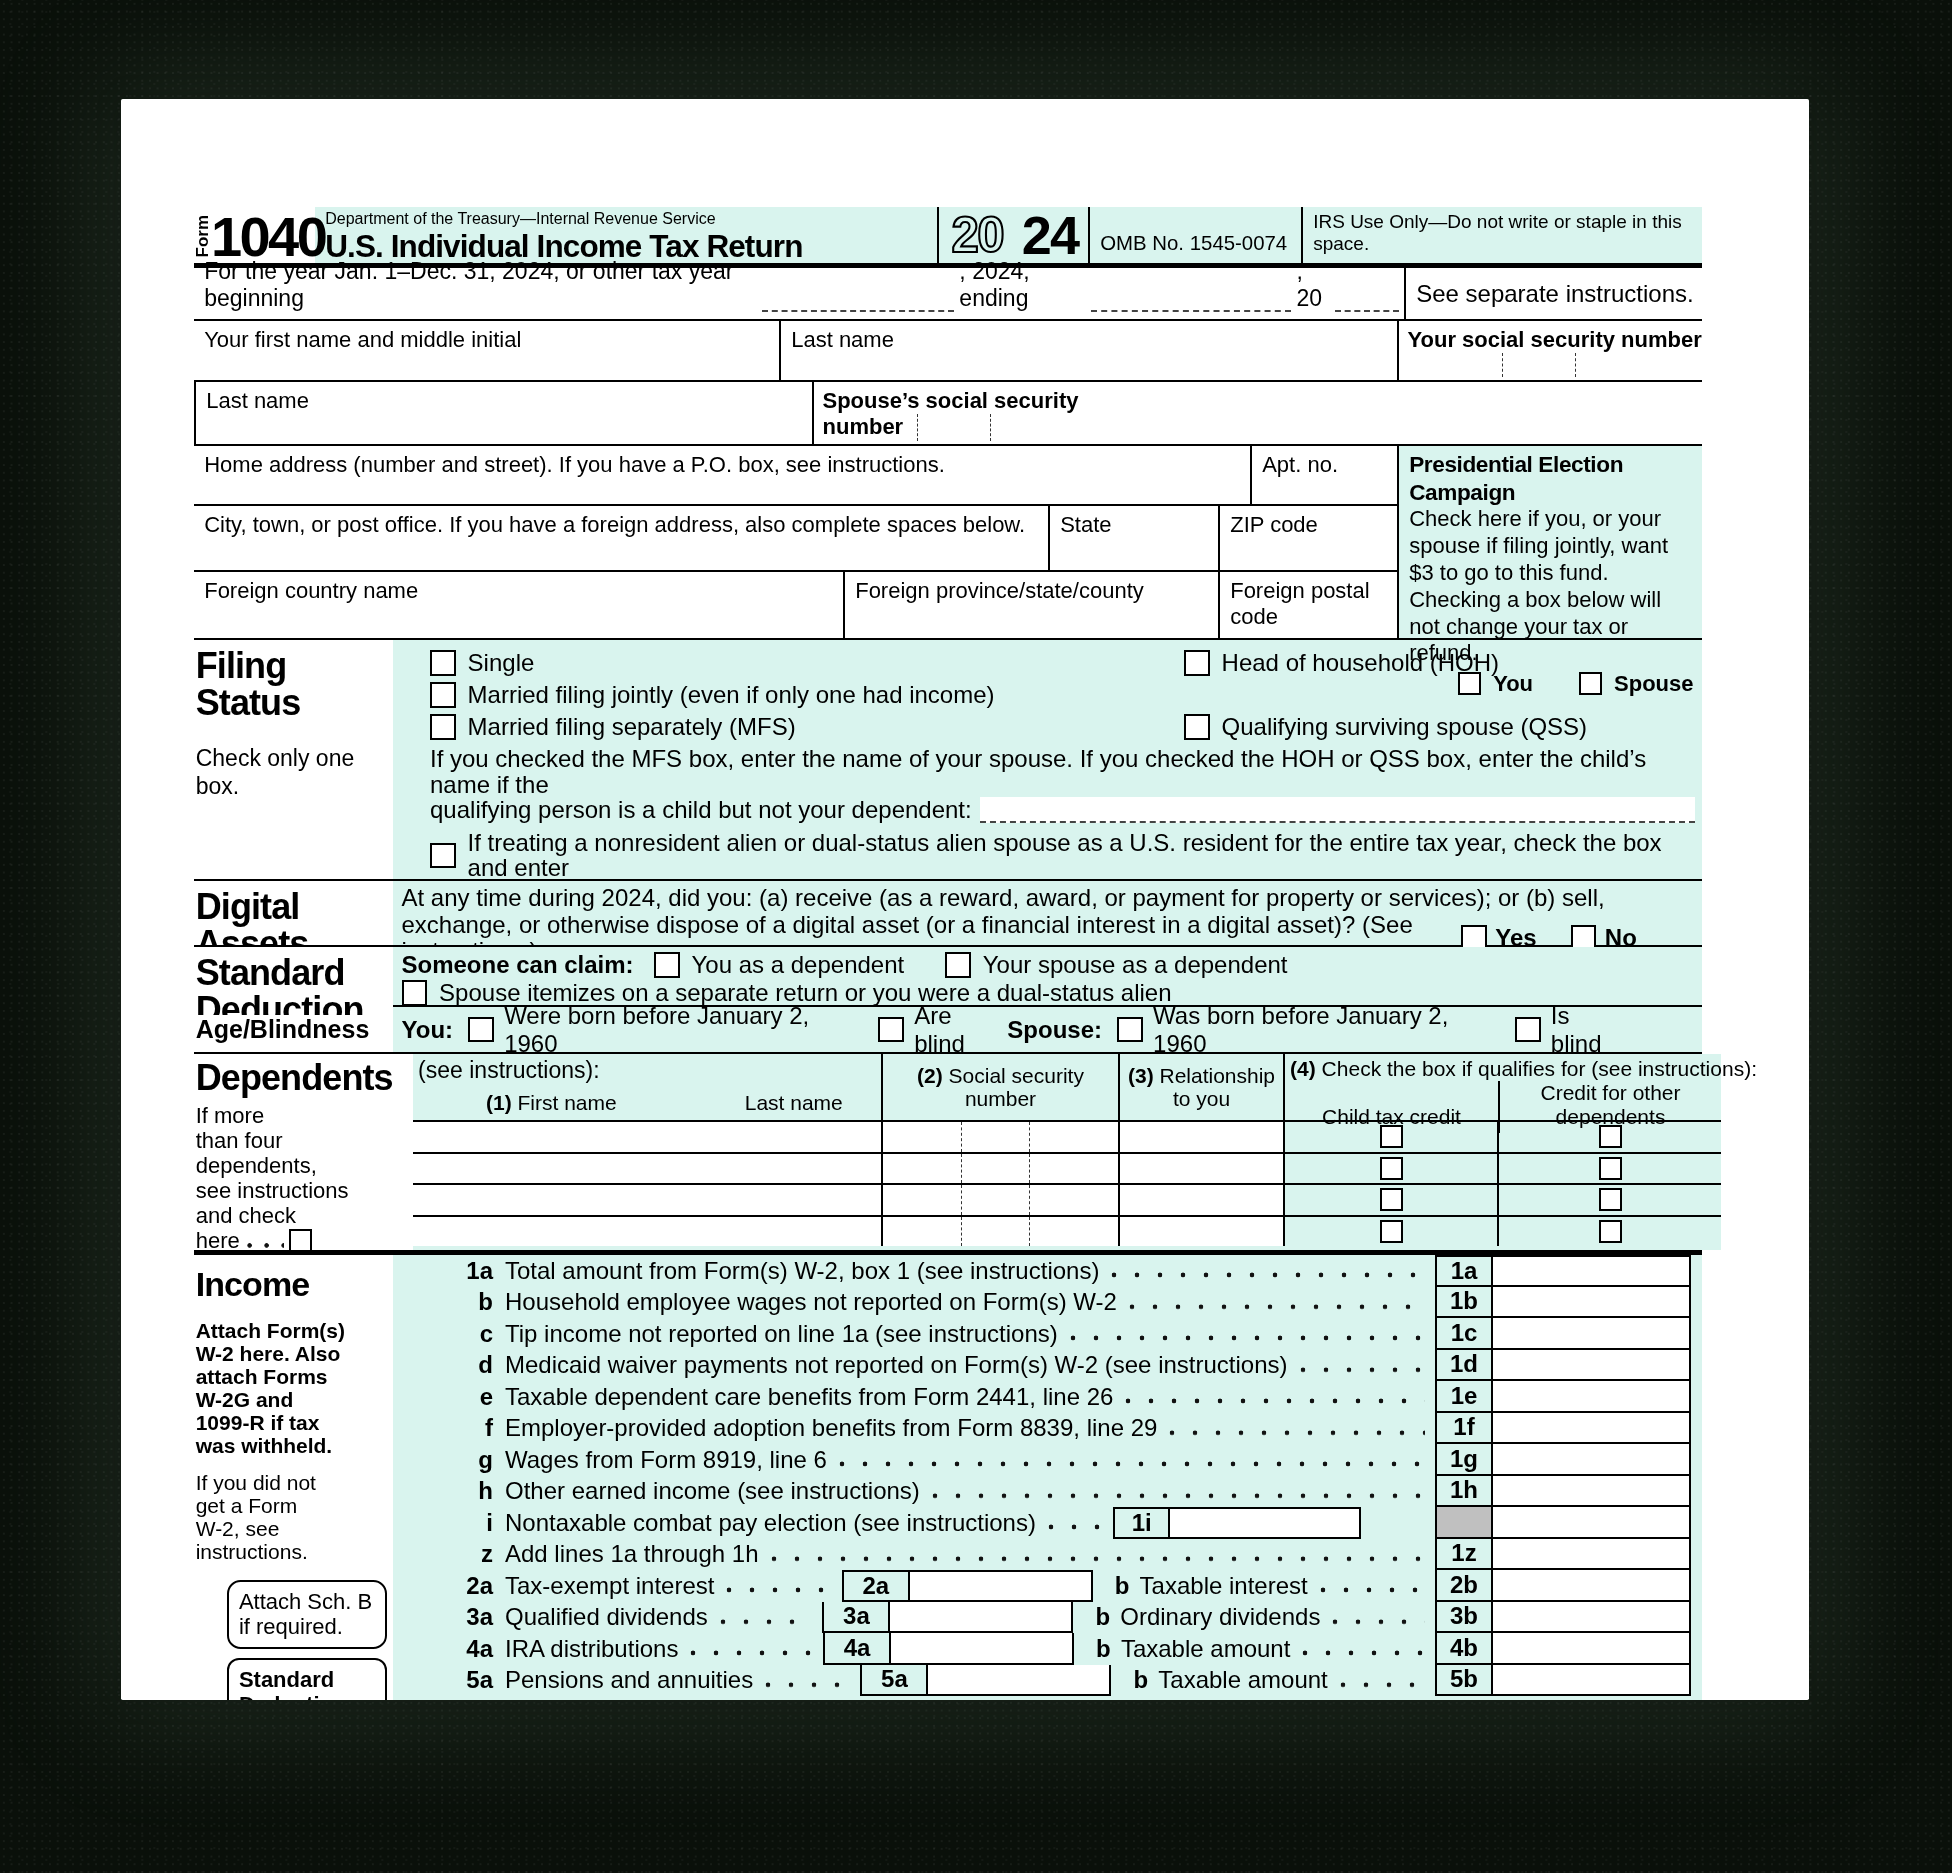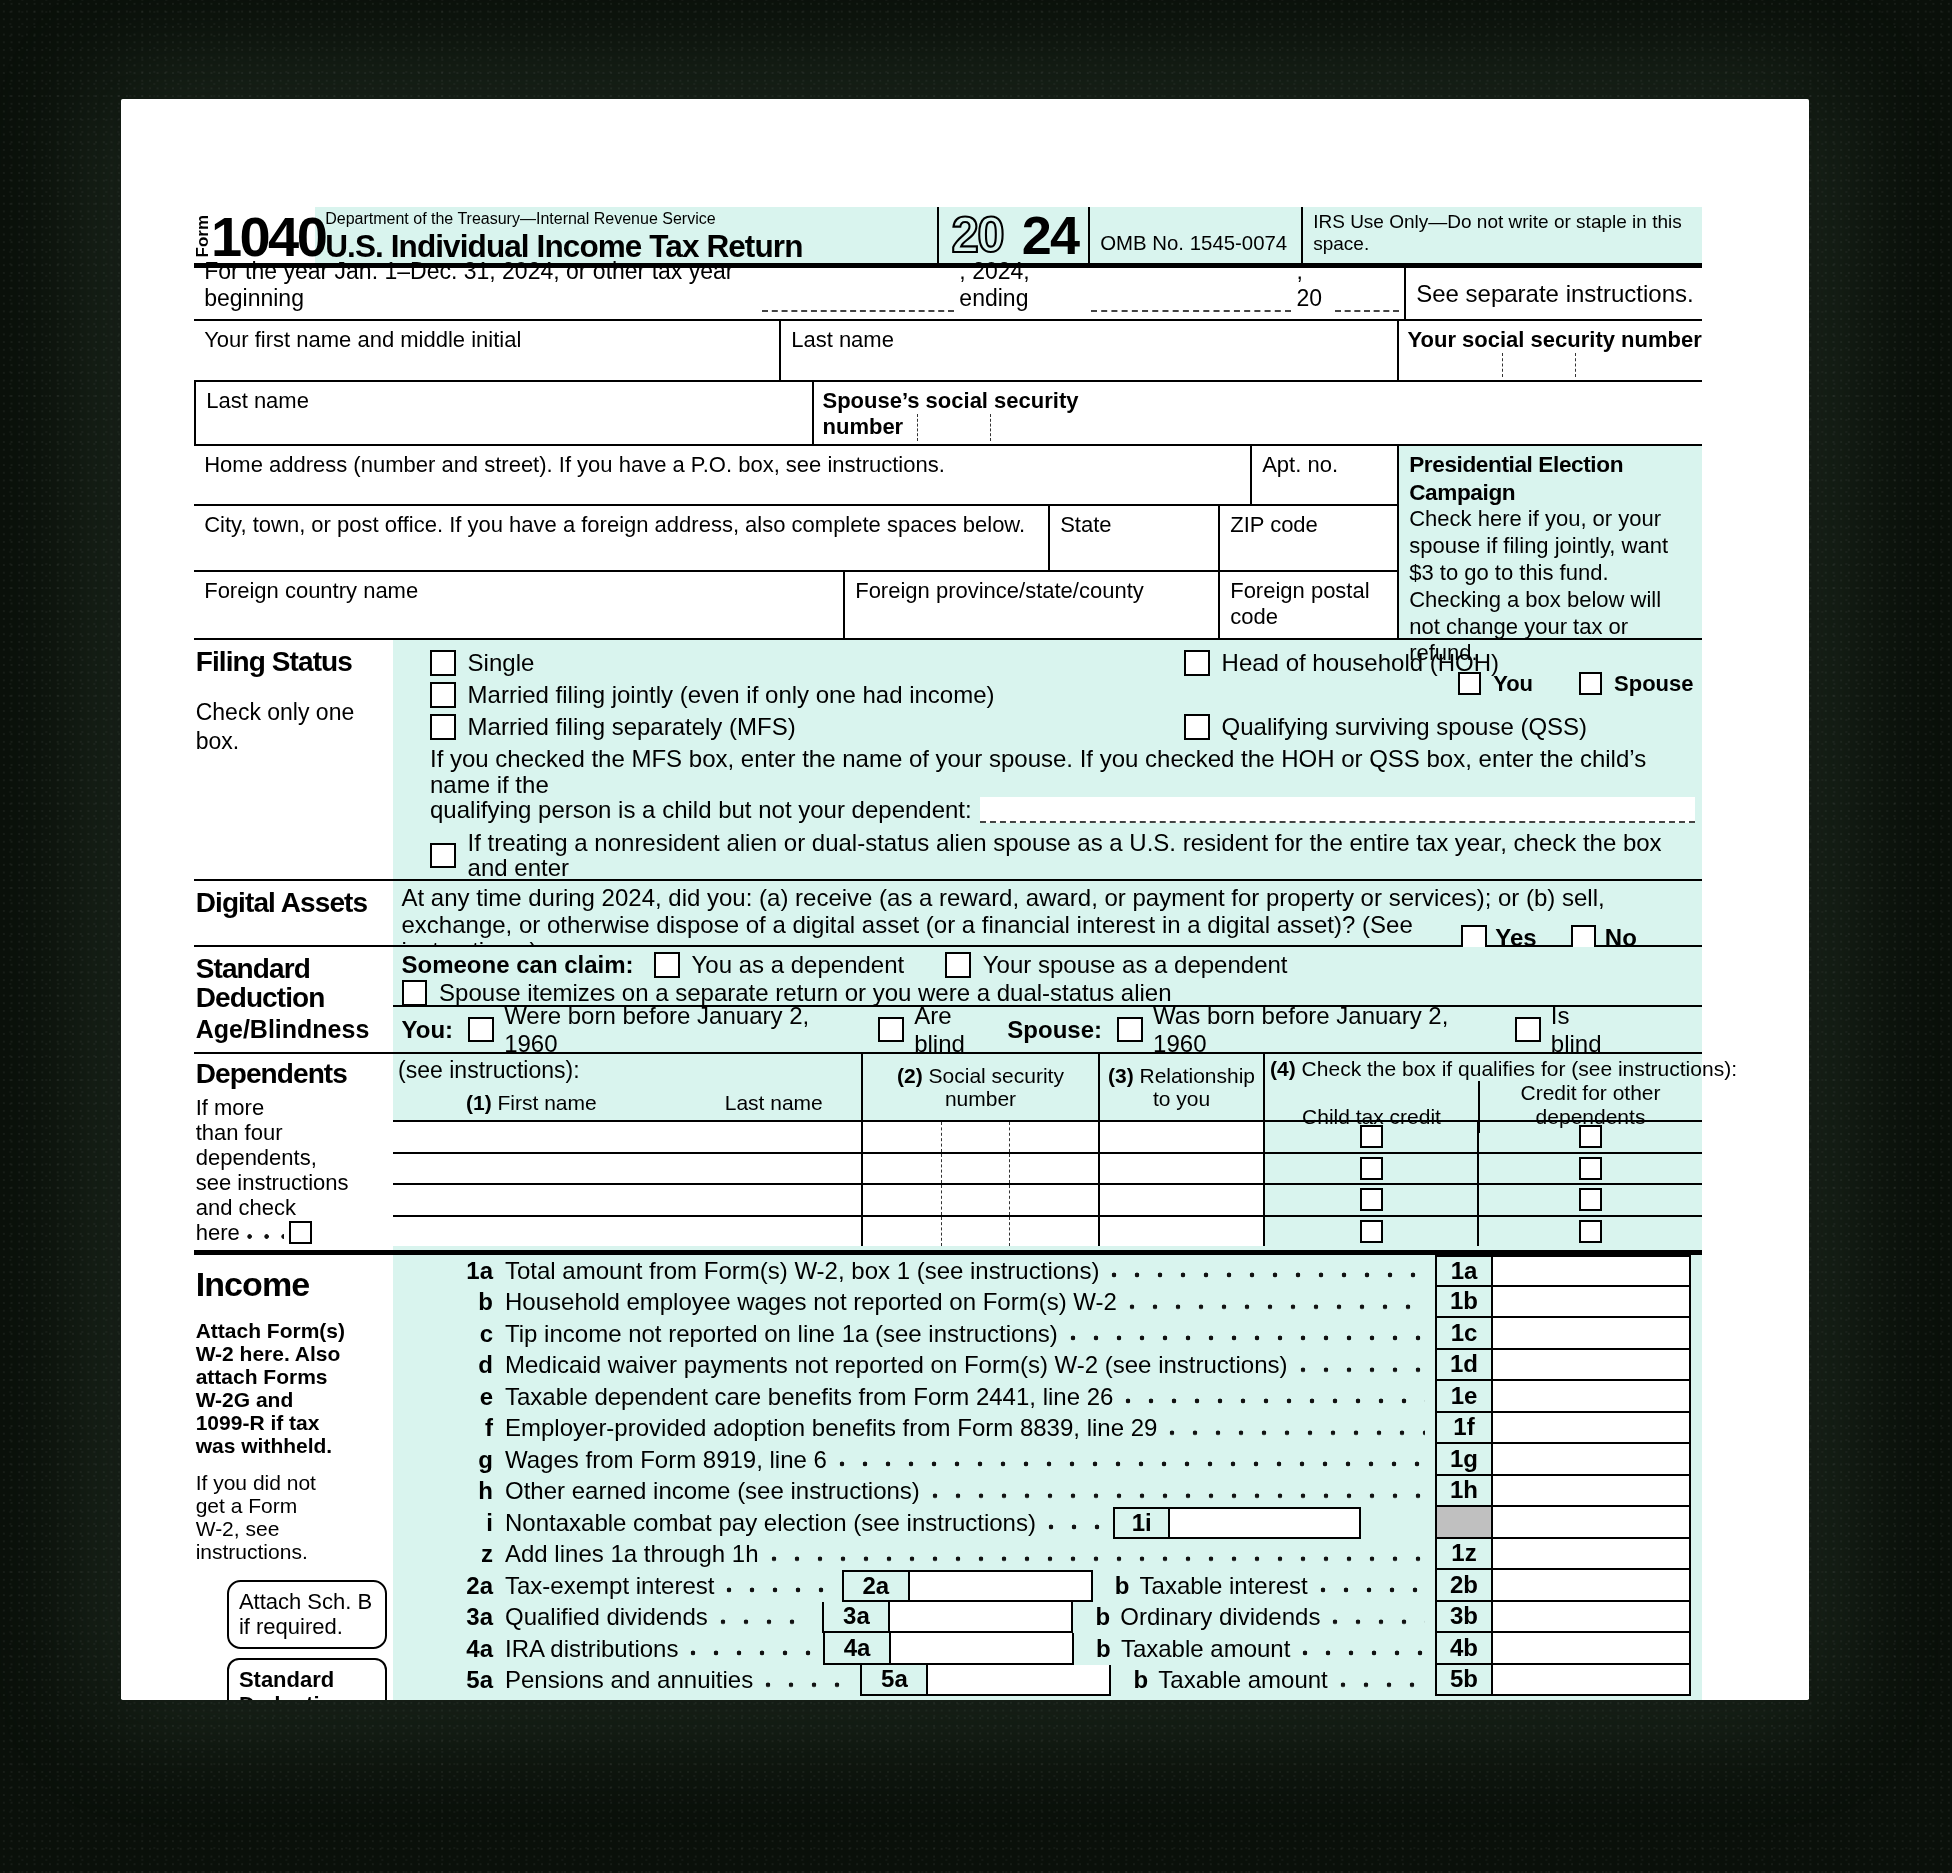--- a/index.html
+++ b/index.html
@@ -64,21 +64,21 @@
   .c-country { width:649px; } .c-province { width:375px; } .c-postal { width:179px; }
   .campaign { position:absolute; right:0; top:0; bottom:0; width:305px; border-left:2.6px solid #000;
               background:var(--teal); padding:5.1px 6.8px 3.4px 10.2px; font-size:22px; line-height:1.22; }
   .camp-title { font-weight:bold; font-size:22.6px; letter-spacing:-0.4px; }
   .camp-boxes { display:flex; justify-content:flex-end; align-items:center; gap:12px; margin-top:3.4px; font-weight:bold; padding-right:1.7px;text-align:right; }
   .camp-boxes .gap { width:22px; }
 
   
   .section { display:flex; border-bottom:2.6px solid #000; }
   .sec-label { width:199px; flex-shrink:0; background:#fff; padding:6.8px 3.4px 0 1.7px; }
-  .sec-title { font-size:28px; font-weight:bold; letter-spacing:-0.9px; line-height:1.04; }
+  .sec-title { font-size:36px; font-weight:bold; letter-spacing:-0.9px; line-height:1.04; }
   .sec-sub { font-size:23px; margin-top:22px; line-height:1.25; }
   .sec-body { flex:1; background:var(--teal); font-size:24px; }
 
   .cb { width:25.6px; height:25.6px; border:2.6px solid #000; background:#fff; display:inline-block; flex-shrink:0; }
   .cb.small { width:23px; height:23px; }
 
   
   .sec-fs { height:241px; }
   .fs-body { padding-top:6.8px; }
   .opt-row { display:flex; align-items:center; height:32px; padding-left:37px; }
@@ -113,21 +113,21 @@
 
   
   .sec-age { height:47px; align-items:center; }
   .age-label { padding-top:0; font-size:25px; font-weight:bold; }
   .age-body { display:flex; align-items:center; height:100%; padding:0 77px 0 8.5px; }
   .age-body .bold { font-weight:bold; }
   .age-body .cb { margin:0 10.2px 0 15.3px; }
   .age-sp { margin-left:auto; display:flex; align-items:center; }
 
   
-  .sec-dep { border-bottom:5.1px solid #000; height:201px; }
+  .sec-dep { border-bottom:5.1px solid #000; height:201px;gap:20px; }
   .dep-gutter { width:199px; flex-shrink:0; background:#fff; padding:5.1px 0 0 1.7px; }
   .dep-note { font-size:22px; line-height:25px; margin-top:6.8px; }
   .dep-here { display:flex; align-items:center; }
   .mini-leaders { width:37px; height:6.8px; margin:8.5px 5.1px 0 6.8px;
       background-image:radial-gradient(circle at 2.6px 3.4px, #111 1.9px, transparent 2.6px);
       background-size:17px 6.8px; background-repeat:repeat-x; }
   .dep-table { flex:1; background:var(--teal); display:flex; flex-direction:column; }
   .dep-hrow { display:flex; height:68px; border-bottom:2.6px solid #000; font-size:21px; }
   .dh-c1 { width:468px; position:relative; }
   .dh-see { position:absolute; top:3.4px; left:5.1px; font-size:23px; }

